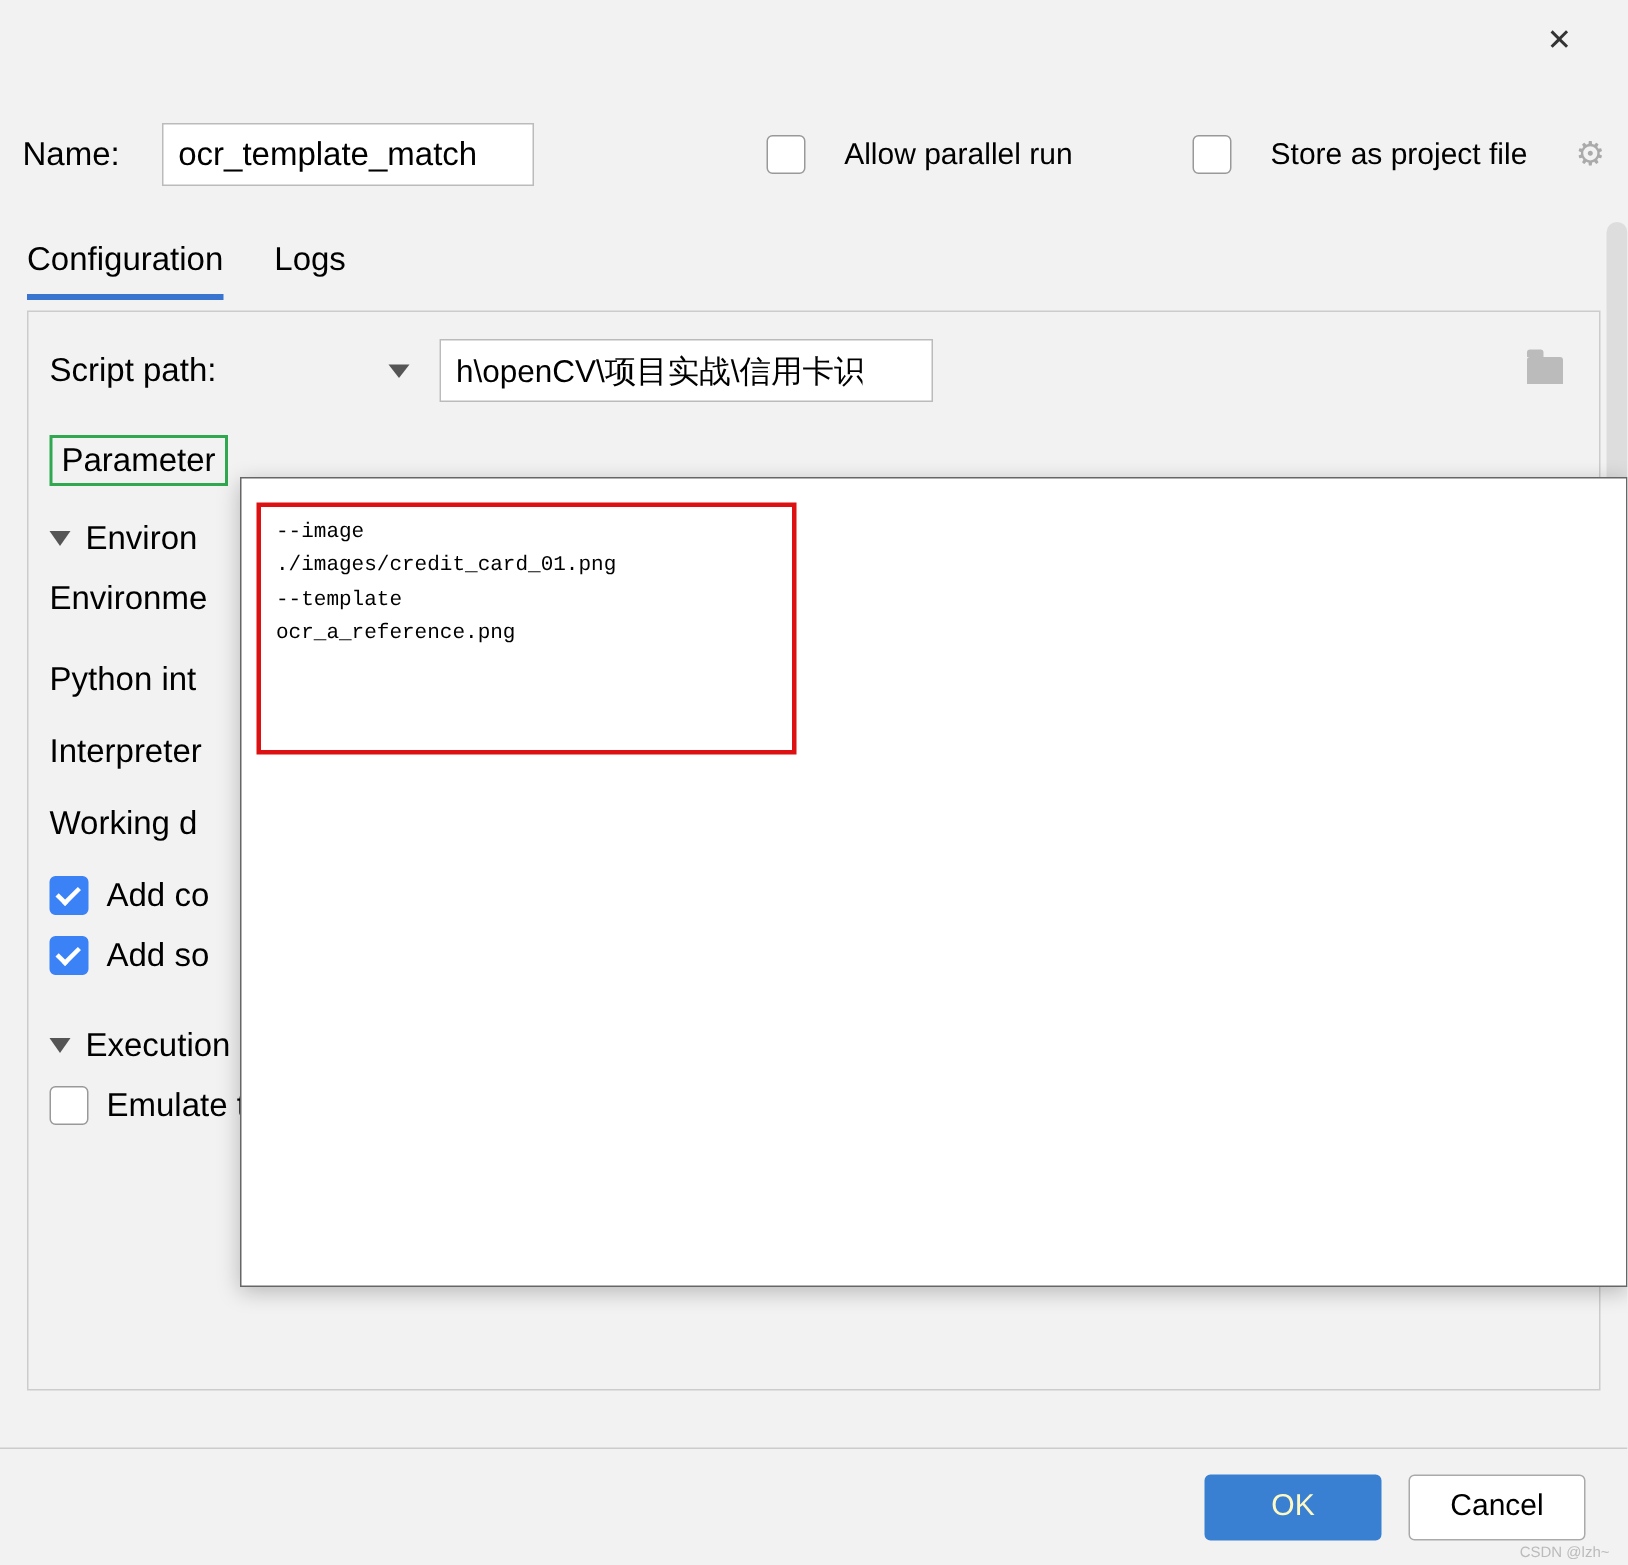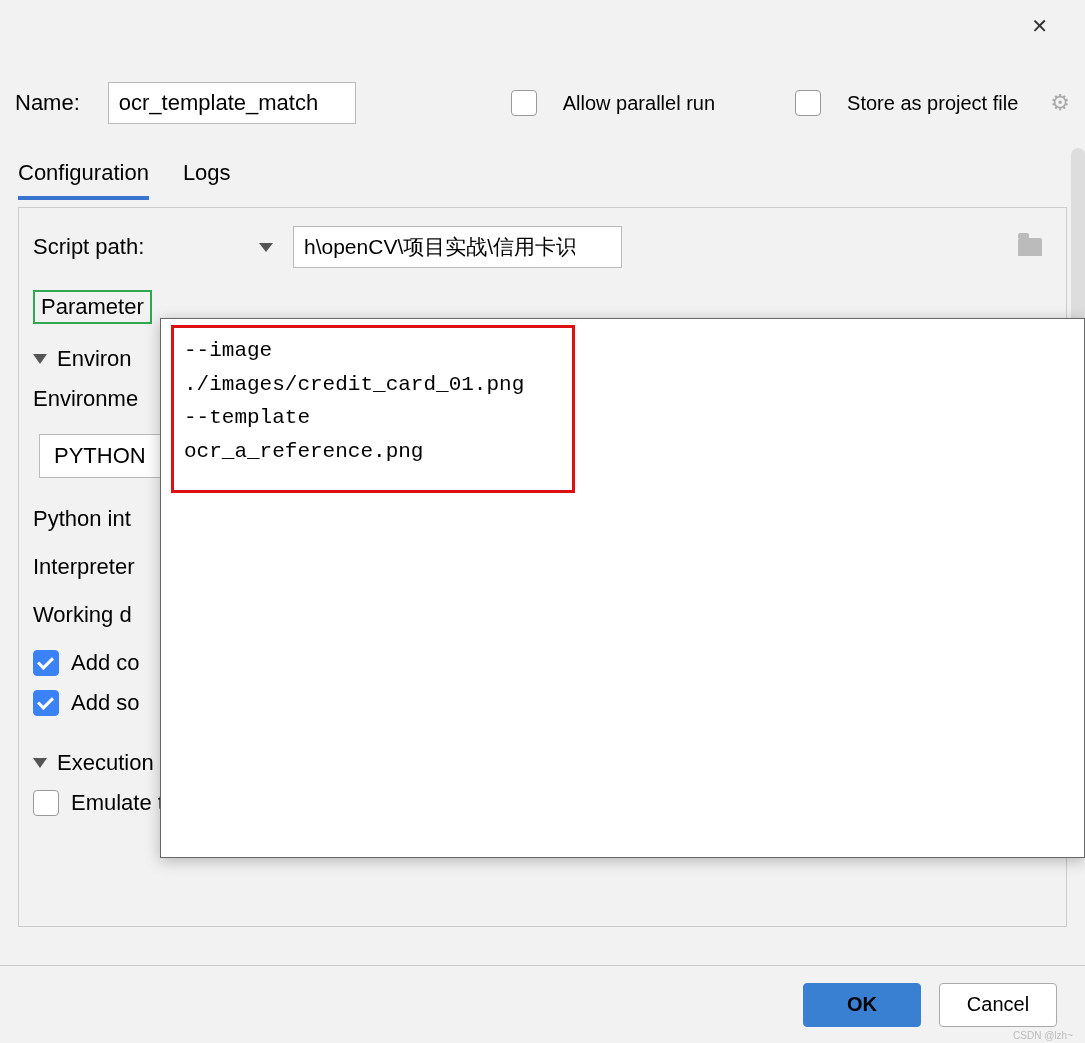--- a/index.html
+++ b/index.html
@@ -111,41 +111,41 @@
     .popup {
       position:absolute;
       left:160px; top:318px;
       width:925px; height:540px;
       background:#fff;
       border:1px solid #666;
       box-shadow:0 3px 14px rgba(0,0,0,0.25);
       z-index:50;
     }
     .popup-inner {
-      position:absolute; left:10px; top:6px; width:404px; height:168px;
+      position:absolute; left:10px; top:16px; width:360px; height:168px;
       border:3.5px solid #d11; background:#fff;
       padding:6px 10px;
       font-family: Consolas, "Courier New", monospace;
-      font-size:21px; line-height:1.6;
+      font-size:14px; line-height:1.6;
       white-space:pre;
     }
 
     .footer {
       position:absolute; left:0; bottom:0; width:100%;
       border-top:1px solid #ccc;
       background:#f2f2f2;
       height:78px;
       display:flex; align-items:center; justify-content:flex-end;
       gap:18px; padding-right:28px;
     }
     .btn {
       min-width:118px; height:44px; font-size:20px;
       border:1px solid #aaa; background:#fff; border-radius:4px; cursor:pointer;
     }
-    .btn.primary { background:#3a80d2; color:#000000; border-color:#3a80d2; font-weight:700; }
+    .btn.primary { background:#3a80d2; color:#fef9c3; border-color:#3a80d2; font-weight:400; }
     .watermark {
       position:absolute; right:12px; bottom:2px; font-size:10px; color:#bbb;
     }
   </style>
 </head>
 <body>
 
 <div class="titlebar">
   <span class="close-x">✕</span>
 </div>
@@ -188,21 +188,20 @@
   </div>
 
   <div class="section-row">
     <span class="tri-down"></span>
     <span>Environ</span>
   </div>
 
   <div class="row">
     <span>Environme</span>
   </div>
-  <div class="env-box">PYTHON</div>
 
   <div class="row" style="margin-top:28px">
     <span>Python int</span>
   </div>
 
   <div class="row">
     <span>Interpreter</span>
   </div>
 
   <div class="row">

